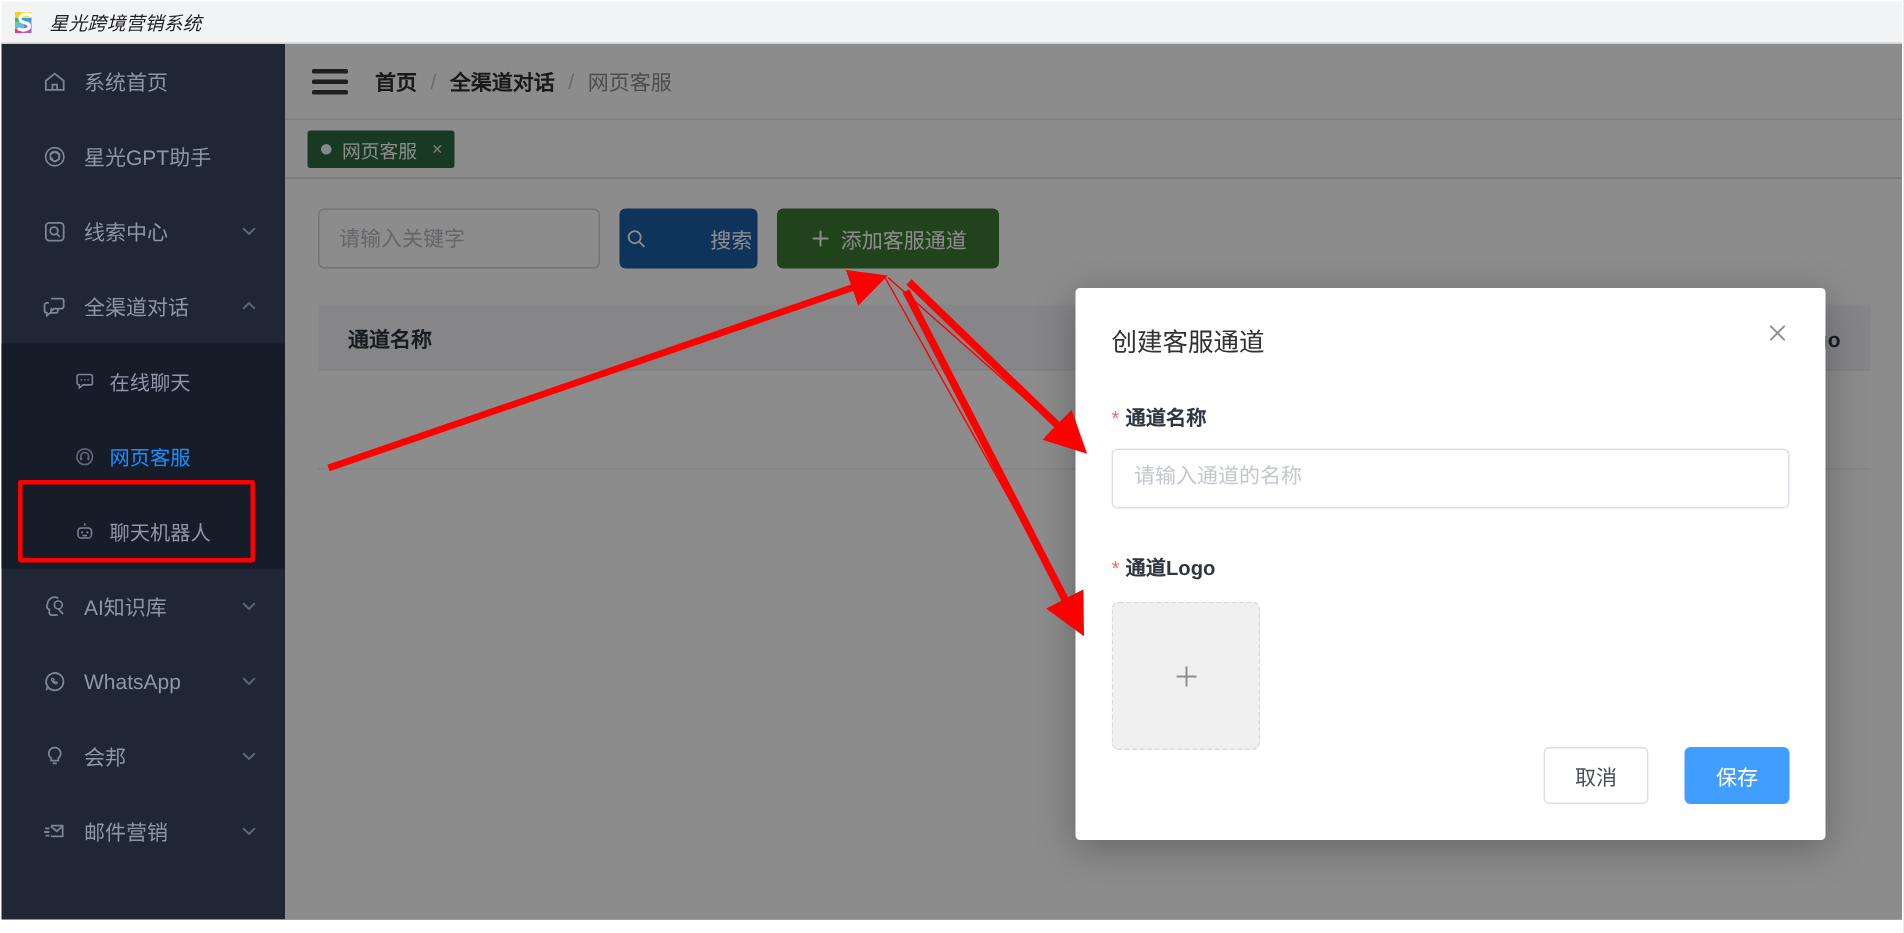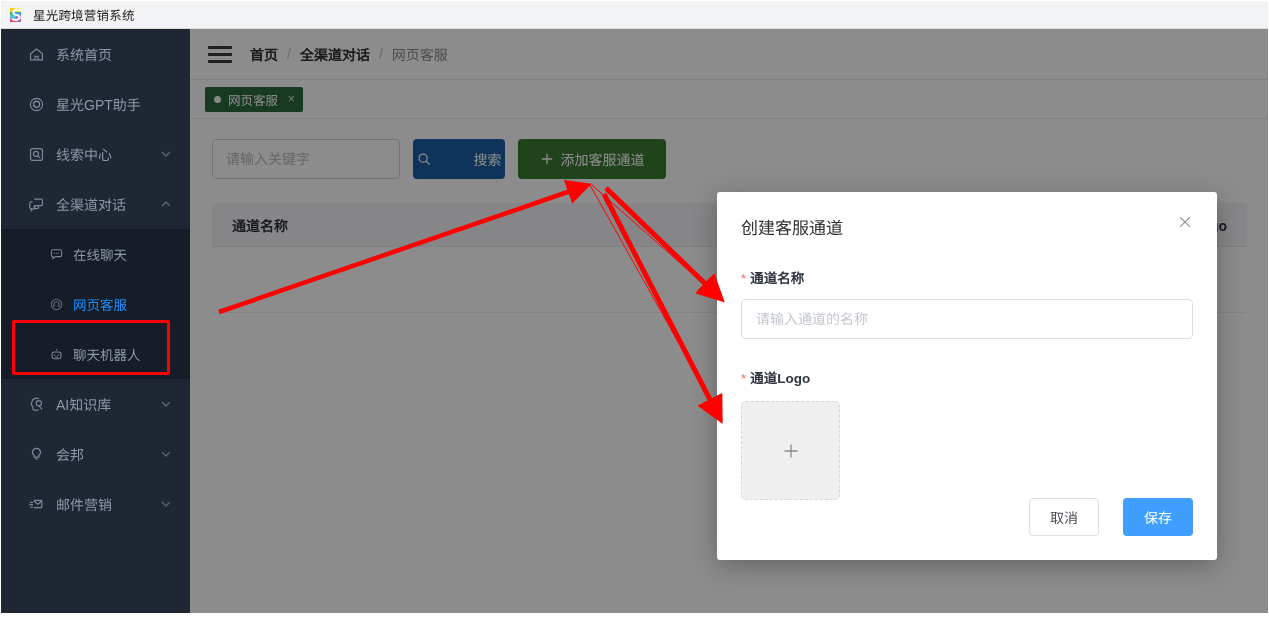--- a/index.html
+++ b/index.html
@@ -19,20 +19,21 @@
 
   
   #titlebar {
     position: absolute; left: 1px; top: 1px;
     width: 1267px; height: 28px;
     background: #f2f3f5;
     border-bottom: 1px solid #dcdcdc;
     display: flex; align-items: center;
     padding-left: 8px;
     z-index: 40;
+    font-style: italic;
   }
   #titlebar .logo-s {
     width: 16px; height: 16px;
     margin-right: 8px;
     display: block;
     flex: 0 0 auto;
   }
   #titlebar .app-title {
     font-size: 12.5px; color: #222;
     letter-spacing: .2px;
@@ -228,21 +229,21 @@
   }
   .field-label .req { color: #f56c6c; font-weight: normal; margin-right: 4px; }
   #name-input {
     margin-top: 12px;
     width: 452px; height: 40px;
     border: 1px solid #dcdfe6;
     border-radius: 4px;
     padding: 0 14px;
     font-size: 14px; color: #333;
     outline: none;
-    font-family: Liberation Sans, sans-serif;
+    font-family: Liberation Mono, monospace;
     background: #fff;
   }
   #name-input::placeholder { color: #c3c7ce; }
   #logo-upload {
     margin-top: 14px;
     width: 99px; height: 99px;
     background: #f0f0f0;
     border: 1px dashed #d9d9d9;
     border-radius: 5px;
     display: flex; align-items: center; justify-content: center;
@@ -374,20 +375,30 @@
           <path d="M12.8 3.4 a5.4 5.4 0 0 0 -8.4 4.3 a3 3 0 0 0 -0.6 1.9 c0 1.2 .8 2.2 1.9 2.6 v2.4 a2 2 0 0 0 2 2 h4.6"></path>
           <circle cx="12.8" cy="8.6" r="3.1"></circle>
           <path d="M12.8 11.7 L16.6 15.8"></path>
         </svg>
         <span class="nav-label">AI知识库</span>
         <svg class="nav-arrow" viewBox="0 0 12 12" fill="none" stroke="#8d97a8" stroke-width="1.4">
           <path d="M2.5 4.5 L6 8 L9.5 4.5" stroke-linecap="round" stroke-linejoin="round"></path>
         </svg>
       </div>
 
+      <div class="nav-item">
+        <svg class="nav-ico" viewBox="0 0 20 20" fill="none" stroke="#8d97a8" stroke-width="1.4">
+          <path d="M16.8 10 a6.8 6.8 0 1 1 -3.2 -5.8 A6.8 6.8 0 0 1 16.8 10 Z M3.4 16.6 L4.6 13.1"></path>
+          <path d="M7.6 7.3 c-.3 .7 -.2 1.8 .9 3 1.1 1.2 2.2 1.5 2.9 1.3 .4 -.1 .8 -.8 .5 -1.1 l-.9 -.6 -.7 .6 c-.5 -.2 -1.1 -.8 -1.4 -1.4 l.6 -.7 -.6 -.9 c-.3 -.3 -1 0 -1.3 .4 Z" stroke-width="1"></path>
+        </svg>
+        <span class="nav-label">WhatsApp</span>
+        <svg class="nav-arrow" viewBox="0 0 12 12" fill="none" stroke="#8d97a8" stroke-width="1.4">
+          <path d="M2.5 4.5 L6 8 L9.5 4.5" stroke-linecap="round" stroke-linejoin="round"></path>
+        </svg>
+      </div>
 
       <div class="nav-item">
         <svg class="nav-ico" viewBox="0 0 20 20" fill="none" stroke="#8d97a8" stroke-width="1.4">
           <path d="M10 2.8 a4.6 4.6 0 0 0 -2.8 8.3 v2 h5.6 v-2 A4.6 4.6 0 0 0 10 2.8 Z"></path>
           <path d="M8.4 15.2 h3.2"></path>
         </svg>
         <span class="nav-label">会邦</span>
         <svg class="nav-arrow" viewBox="0 0 12 12" fill="none" stroke="#8d97a8" stroke-width="1.4">
           <path d="M2.5 4.5 L6 8 L9.5 4.5" stroke-linecap="round" stroke-linejoin="round"></path>
         </svg>

